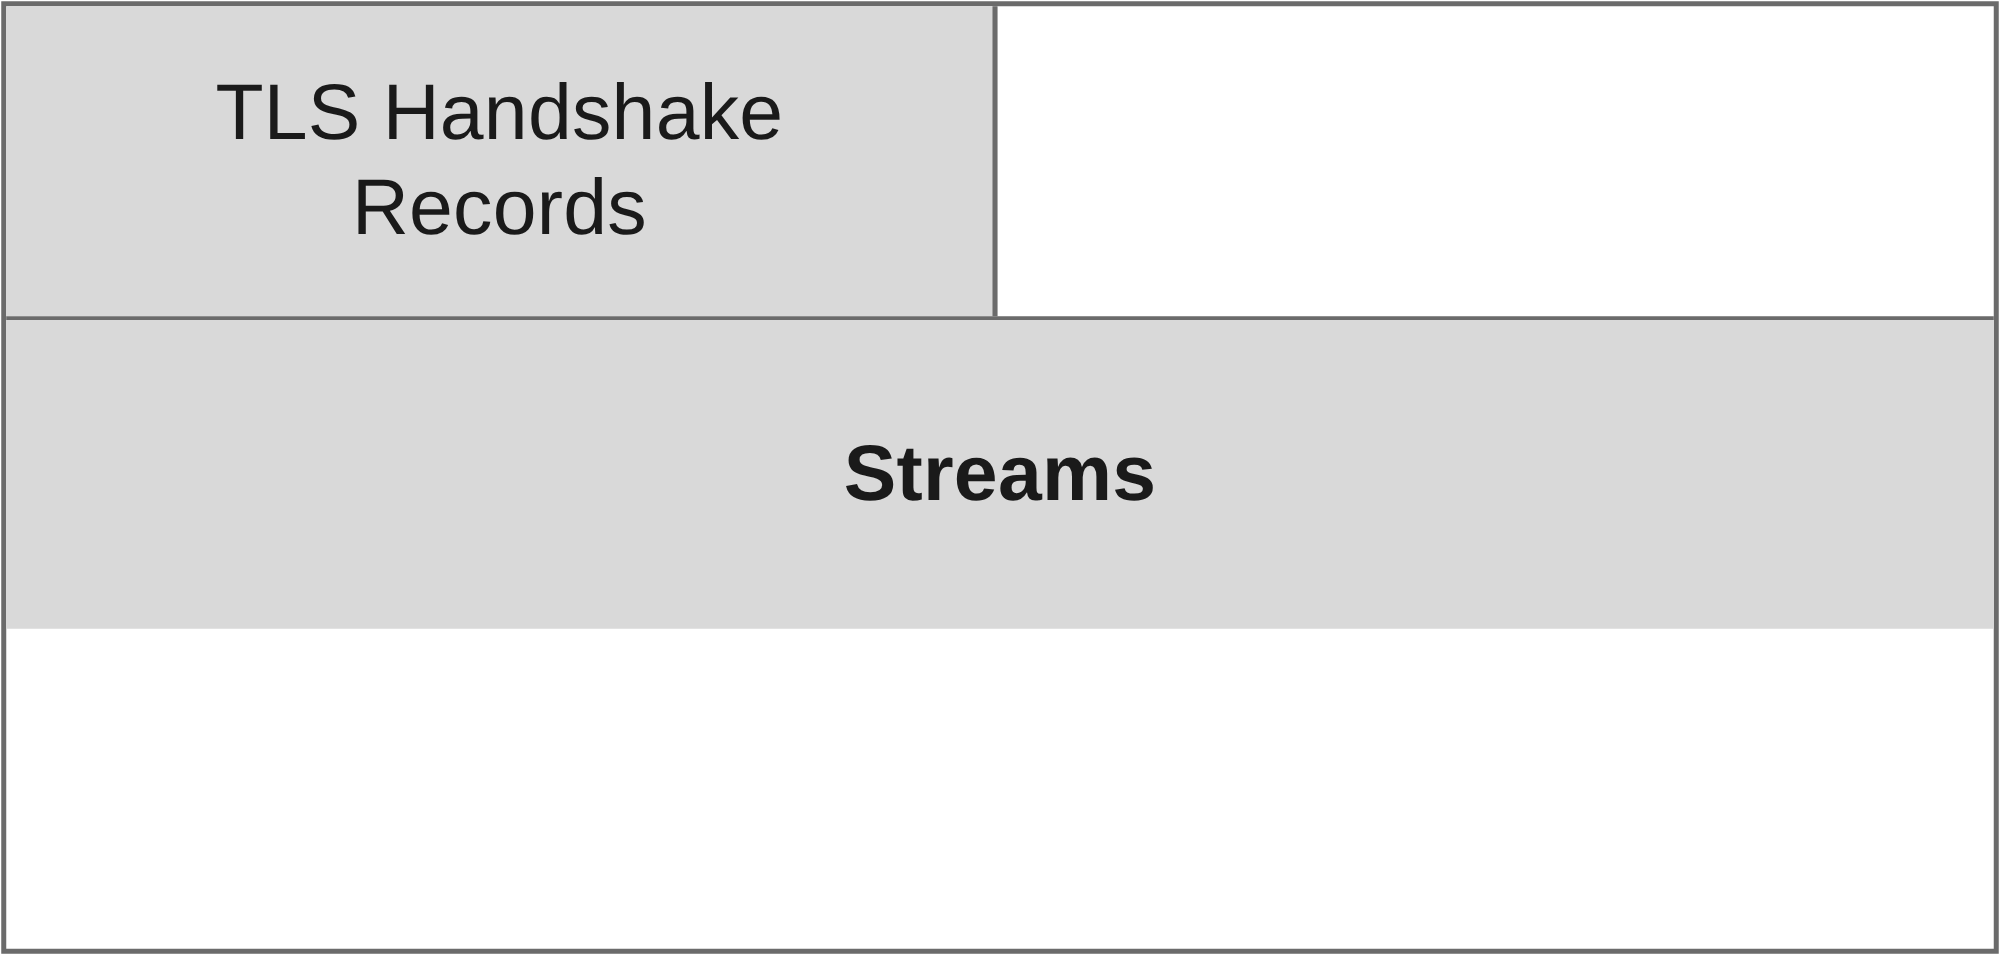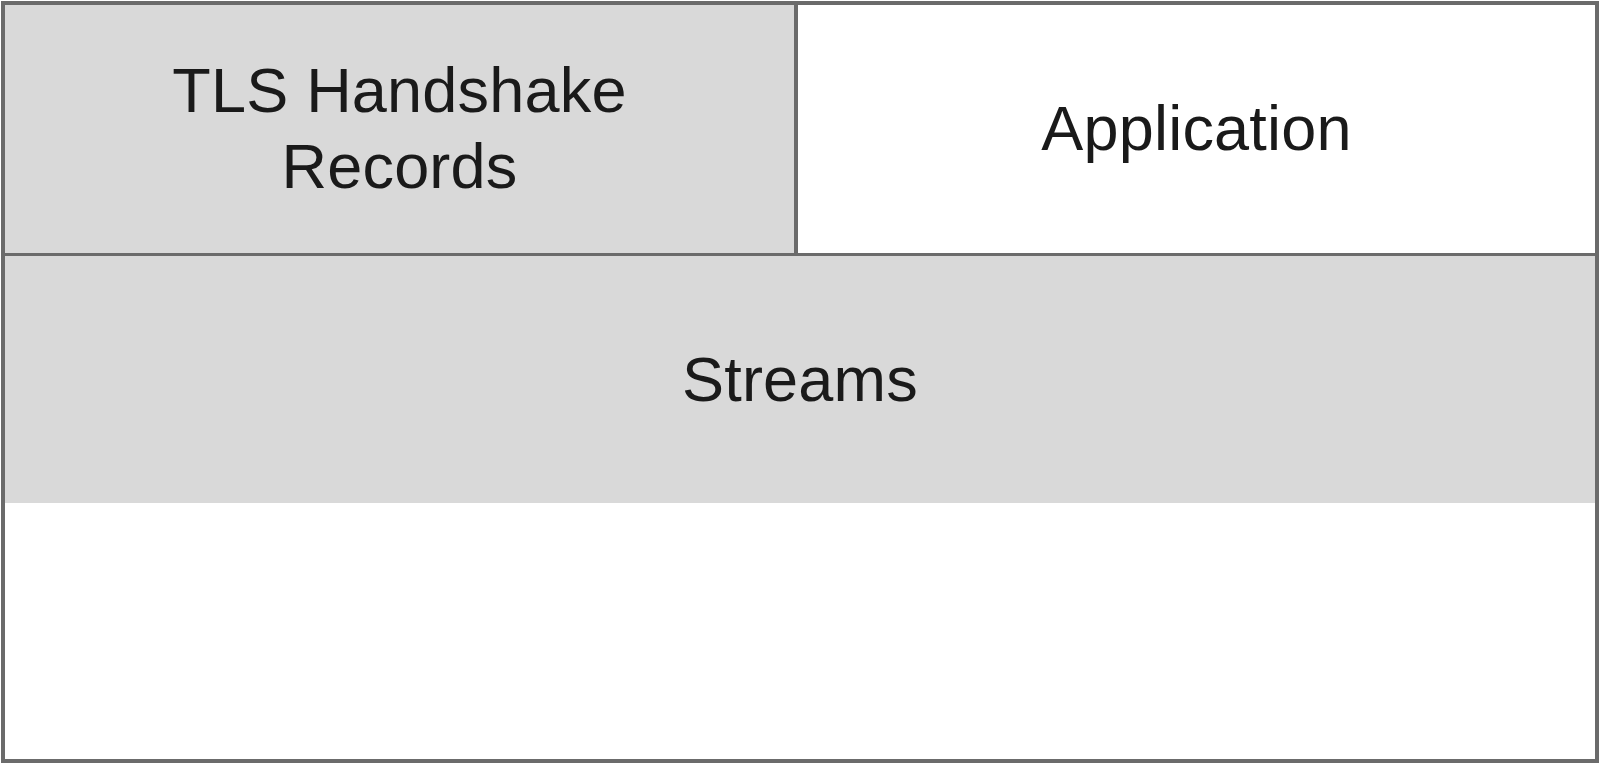--- a/index.html
+++ b/index.html
@@ -42,35 +42,32 @@
     line-height: 1.2;
     letter-spacing: 0.2px;
   }
   .cell-gray { background: var(--fill-gray); }
   .cell-white { background: var(--fill-white); }
   .cell-tls {
     width: 793px;
     border-right: 4px solid var(--border);
   }
   .cell-application { flex: 1; }
-  .cell-full { width: 100%; height: 100%; }
+  .cell-full { width: 100%; height: 100%; font-weight: bold; }
   .wrap-narrow { max-width: 520px; }
 </style>
 </head>
 <body>
 
 <div class="canvas">
   <div class="diagram">
 
     <div class="row row-top">
       <div class="cell cell-gray cell-tls">
         <span class="wrap-narrow">TLS Handshake Records</span>
-      </div>
-      <div class="cell cell-white cell-application">
-        <span>Application</span>
       </div>
     </div>
 
     <div class="row row-streams">
       <div class="cell cell-gray cell-full">
         <span>Streams</span>
       </div>
     </div>
 
 

